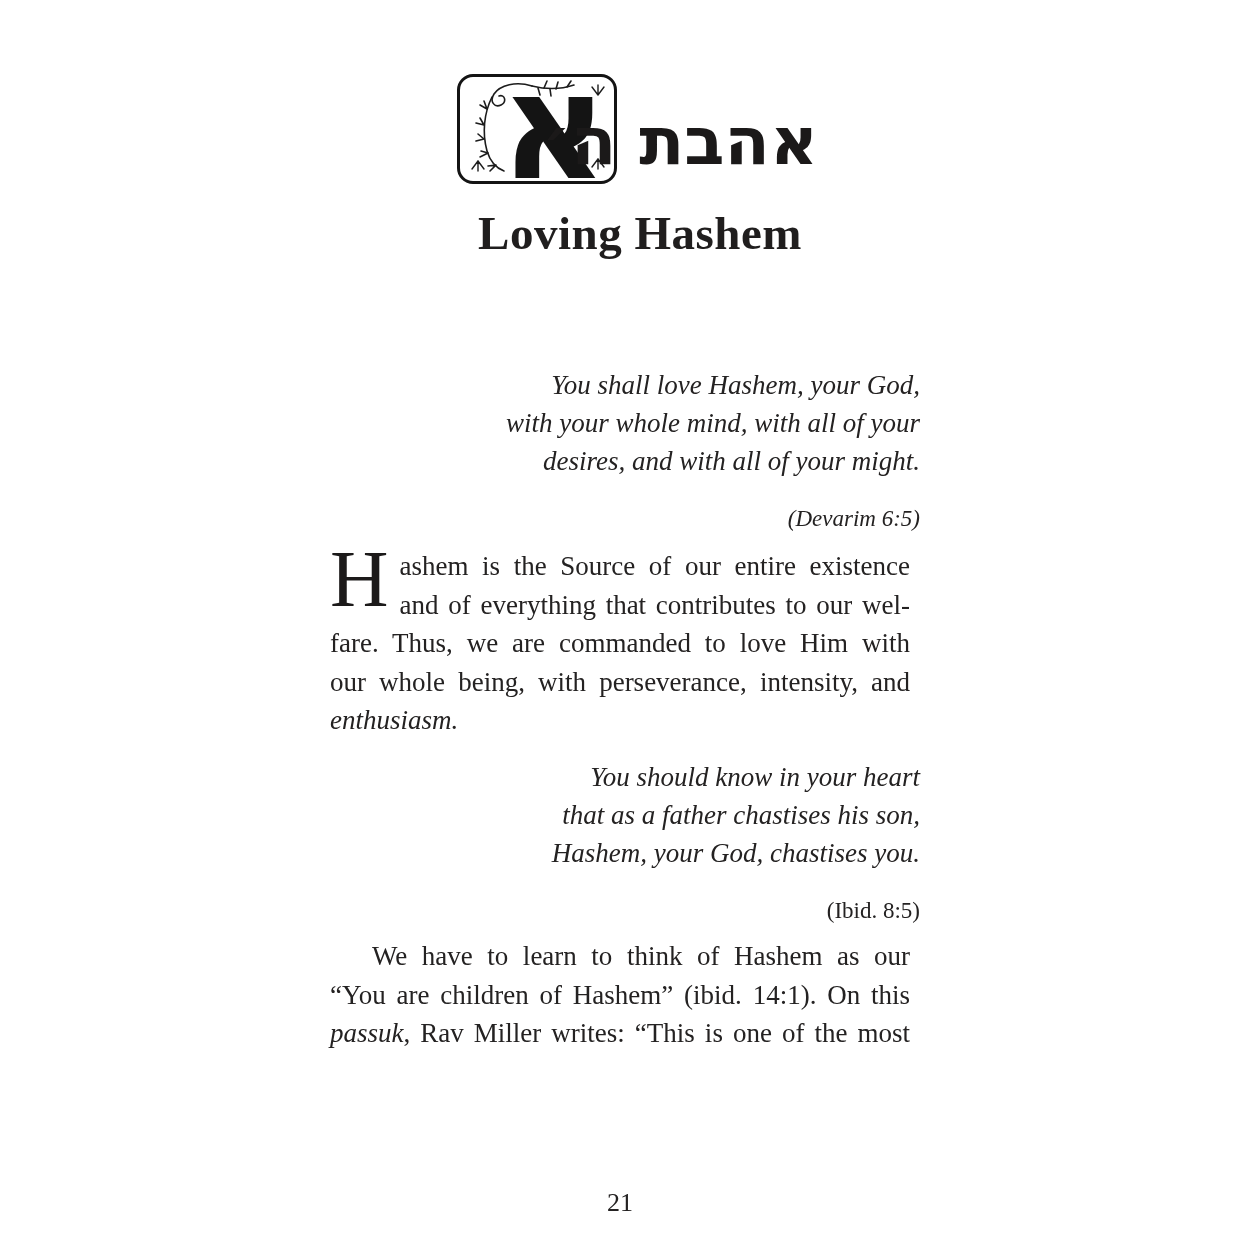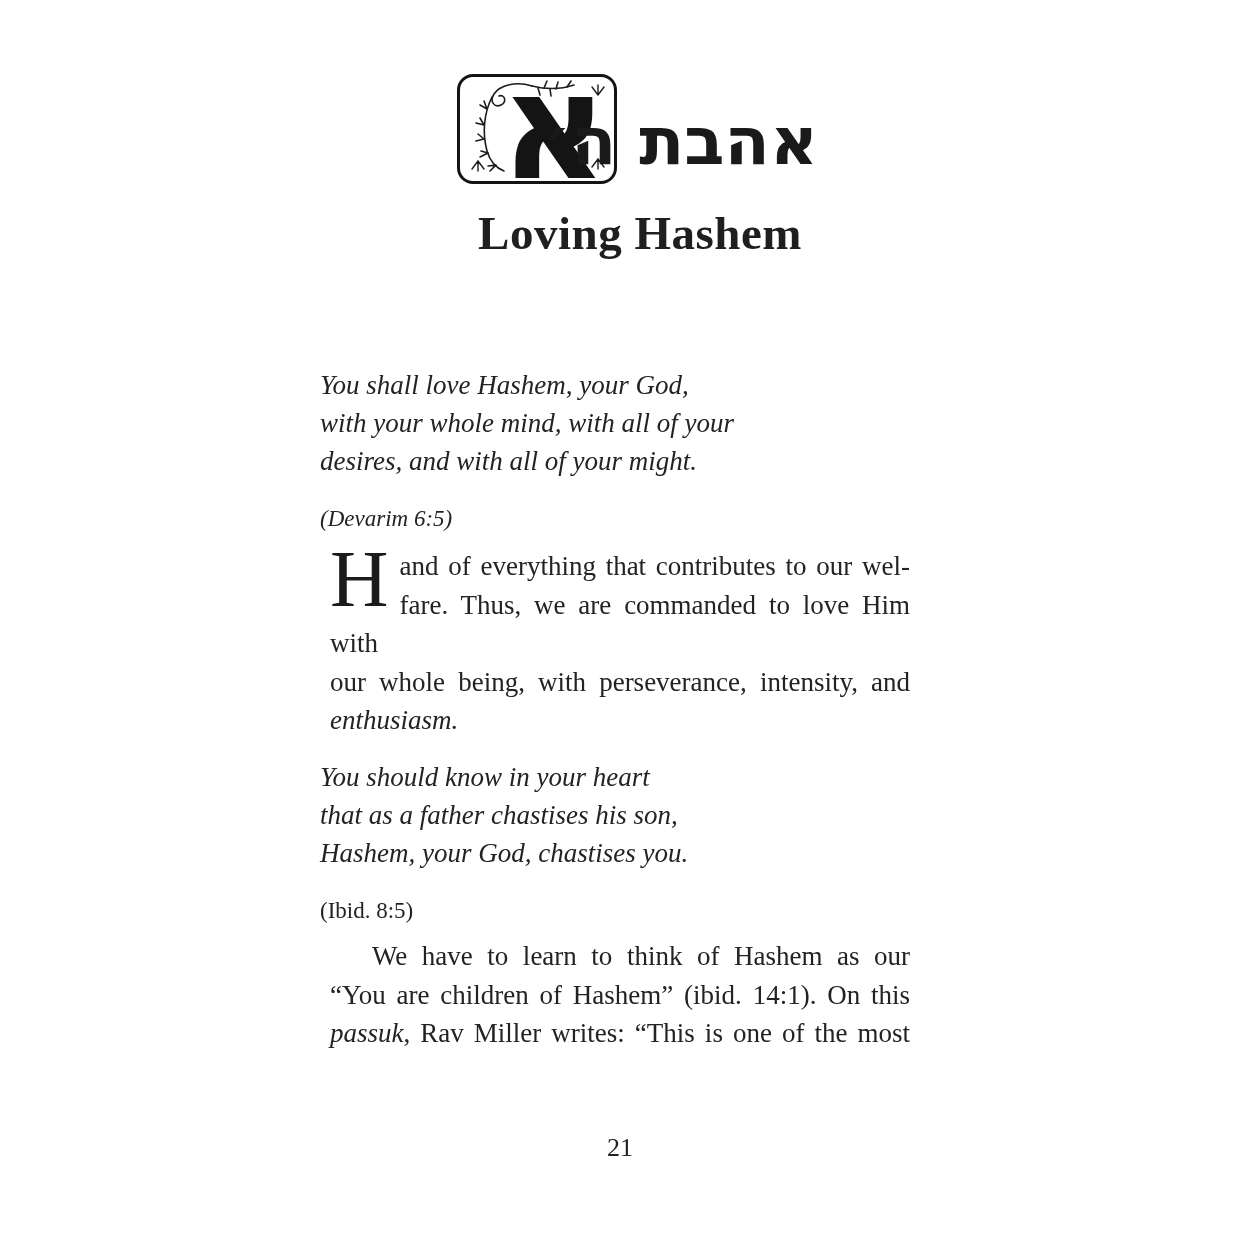--- a/index.html
+++ b/index.html
@@ -62,21 +62,21 @@
     line-height: 56px;
     letter-spacing: 0.5px;
     color: #201e1e;
   }
 
   
   .quote {
     position: absolute;
     left: 320px;
     width: 600px;
-    text-align: left;
+    text-align: right;
     font-style: italic;
     font-size: 27px;
     line-height: 38px;
     color: #242222;
   }
   .quote-1 { top: 366px; }
   .quote-2 { top: 758px; }
   .quote .citation {
     margin-top: 20px;
     font-size: 23px;
@@ -103,21 +103,21 @@
     line-height: 64px;
     height: 73px;
     padding-right: 11px;
     color: #1c1a1a;
   }
   .italic { font-style: italic; margin-top: 38px; }
 
   .page-number {
     position: absolute;
     left: 330px;
-    top: 1133px;
+    top: 1188px;
     width: 580px;
     text-align: center;
     font-size: 26px;
     color: #242222;
   }
 </style>
 </head>
 <body>
 
 <div class="page">
@@ -151,20 +151,21 @@
 
   <div class="quote quote-1">
     <div>You shall love Hashem, your God,</div>
     <div>with your whole mind, with all of your</div>
     <div>desires, and with all of your might.</div>
     <div class="citation">(Devarim 6:5)</div>
   </div>
 
   <div class="para para-1">
     <span class="dropcap">H</span>
+    <div class="jline">ashem is the Source of our entire existence</div>
     <div class="jline">and of everything that contributes to our wel-</div>
     <div class="jline">fare. Thus, we are commanded to love Him with</div>
     <div class="jline">our whole being, with perseverance, intensity, and</div>
     <div class="jline flush-left">enthusiasm.</div>
   </div>
 
   <div class="quote quote-2">
     <div>You should know in your heart</div>
     <div>that as a father chastises his son,</div>
     <div>Hashem, your God, chastises you.</div>

